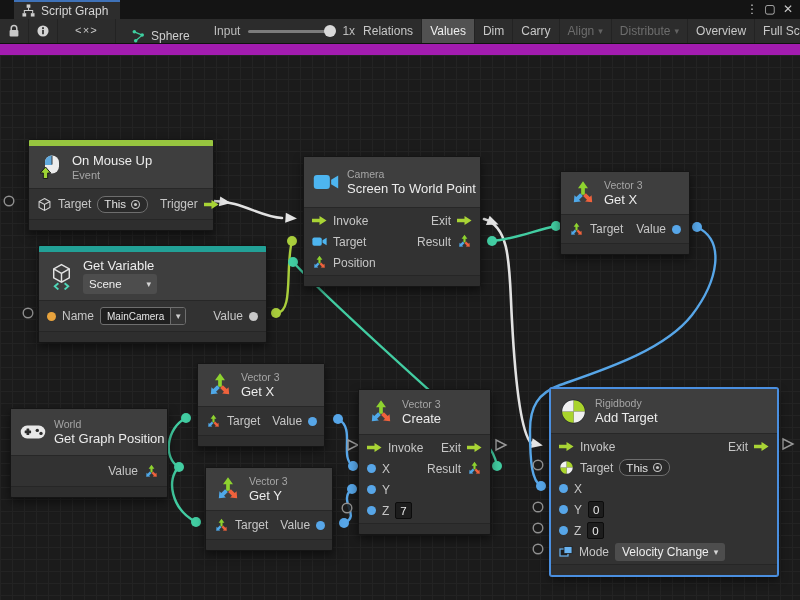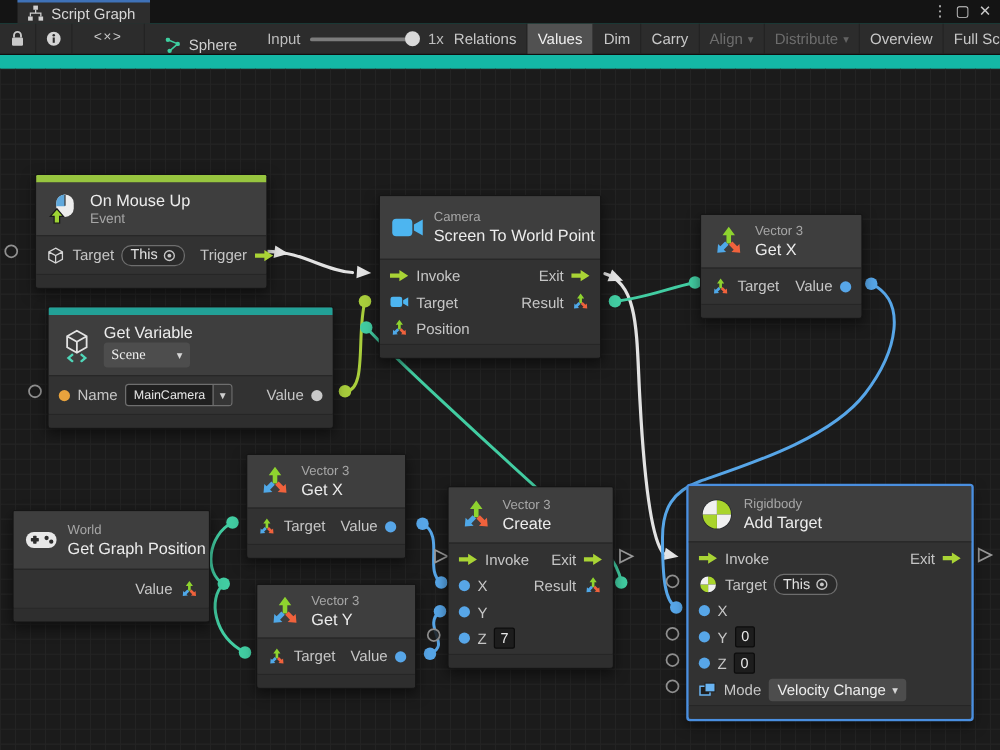--- a/index.html
+++ b/index.html
@@ -1,17 +1,17 @@
 <!DOCTYPE html>
 <html><head>
 <meta charset="utf-8">
 <style>
   html,body{margin:0;padding:0;background:#000;}
   *{box-sizing:border-box;}
-  .app{position:relative;width:800px;height:600px;background:#14b8a6;overflow:hidden;
+  .app{position:relative;width:800px;height:600px;background:#a21caf;overflow:hidden;
        font-family:"Liberation Sans",sans-serif;-webkit-font-smoothing:antialiased;}
   
   .tabbar{height:19px;background:#141414;display:flex;align-items:stretch;}
   .tab{display:flex;align-items:center;gap:6px;background:#2d2d2d;border-top:2px solid #3f72b8;
        padding:0 12px 0 8px;margin-left:14px;color:#d6d6d6;font-size:12px;}
   .tab-ic{display:flex;align-items:center;}
   .winctls{margin-left:auto;display:flex;align-items:center;gap:2px;padding-right:4px;}
   .wbtn{color:#c9c9c9;font-size:12px;width:16px;text-align:center;cursor:default;line-height:17px;}
   
   .toolbar{height:25px;background:#2c2c2c;border-bottom:1px solid #101010;display:flex;align-items:stretch;
@@ -61,21 +61,21 @@
          border:1px solid #0c0c0c;border-radius:2px;color:#e8e8e8;font-size:11.5px;text-align:center;}
   .select{display:inline-flex;align-items:center;height:18px;border:1px solid #6e6e6e;border-radius:3px;
           background:#1f1f1f;overflow:hidden;}
   .select .stxt{padding:0 6px;color:#e6e6e6;font-size:10px;}
   .select .sbtn{width:15px;align-self:stretch;display:flex;align-items:center;justify-content:center;
           border-left:1px solid #6e6e6e;background:#353535;color:#cfcfcf;font-size:8px;}
   .chip{display:inline-flex;align-items:center;gap:5px;height:18px;padding:0 7px;background:#4d4d4d;
         border-radius:3px;color:#eee;font-size:12px;}
   .chip .caret{margin-left:0;}
   .hchip{display:inline-flex;align-items:center;gap:21px;height:20px;padding:0 6px;background:#4d4d4d;
-        border-radius:3px;color:#eee;font-size:11.5px;width:fit-content;font-family:Liberation Serif, serif;}
+        border-radius:3px;color:#eee;font-size:11.5px;width:fit-content;}
   .footer{height:11px;background:#2e2e2e;border-top:1px solid #262626;border-radius:0 0 2px 2px;}
 </style>
 </head>
 <body>
 
 <div class="app">
   <div class="tabbar">
     <div class="tab">
       <span class="tab-ic" id="tab-icon">
           <svg width="13" height="13" viewBox="0 0 14 14">

